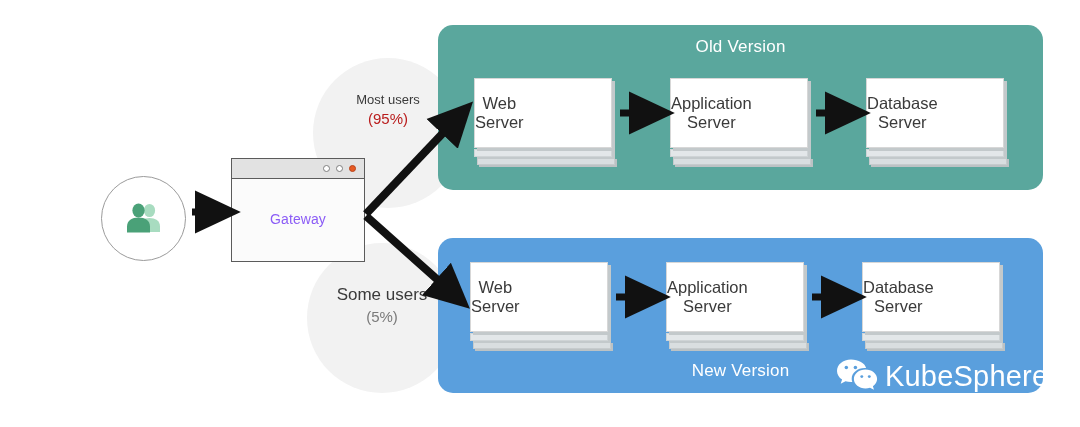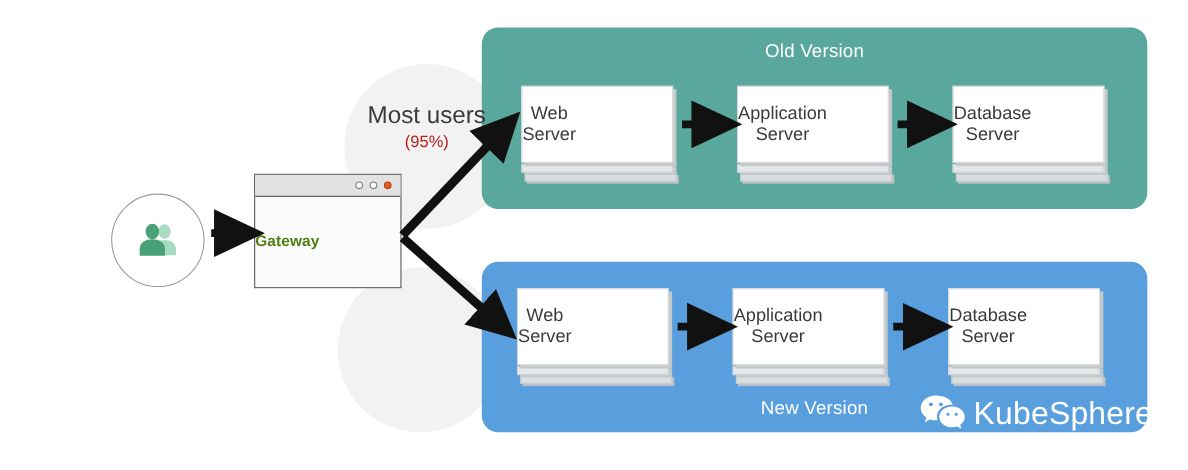--- a/index.html
+++ b/index.html
@@ -69,23 +69,24 @@
     width: 7px; height: 7px;
     border-radius: 50%;
     box-sizing: border-box;
   }
   .win-dot.grey   { border: 1.7px solid #7e7e7e; background: #ffffff; }
   .win-dot.red    { border: 1.7px solid #b8441c; background: #e65a22; }
   #gateway-label {
     position: absolute;
     left: 0; right: 0;
     top: 52px;
+    text-align: center;
     font-size: 14px;
-    font-weight: bold;
-    color: #4d7c0f;
+    font-weight: normal;
+    color: #8b5cf6;
     letter-spacing: .1px;
   }
 
   
   .version-panel {
     position: absolute;
     border-radius: 15px;
   }
   #panel-old {
     left: 438px; top: 25px;
@@ -267,24 +268,28 @@
   <div id="gateway-window">
     <div id="gateway-titlebar">
       <span class="win-dot grey"></span>
       <span class="win-dot grey"></span>
       <span class="win-dot red"></span>
     </div>
     <div id="gateway-label">Gateway</div>
   </div>
 
   <div style="position:absolute;left:313px;top:92px;width:150px;text-align:center;">
-    <div style="font-size:22px;color:#3a3a3a;">Most users</div>
+    <div style="font-size:13px;color:#3a3a3a;">Most users</div>
     <div style="font-size:15px;color:#b91c1c;margin-top:3px;">(95%)</div>
   </div>
 
+  <div style="position:absolute;left:307px;top:285px;width:150px;text-align:center;">
+    <div style="font-size:17px;color:#3a3a3a;">Some users</div>
+    <div style="font-size:15px;color:#7a7a7a;margin-top:3px;">(5%)</div>
+  </div>
 
   <svg id="arrows" viewBox="0 0 1080 427">
     <defs>
       <marker id="ah" markerWidth="7" markerHeight="7" refX="4.2" refY="3.5" orient="auto" markerUnits="strokeWidth">
         <path d="M0,0.4 L6.6,3.5 L0,6.6 Z" fill="#111111"></path>
       </marker>
       <marker id="ah-big" markerWidth="6" markerHeight="6" refX="3.6" refY="3" orient="auto" markerUnits="strokeWidth">
         <path d="M0,0.3 L5.6,3 L0,5.7 Z" fill="#111111"></path>
       </marker>
     </defs>

